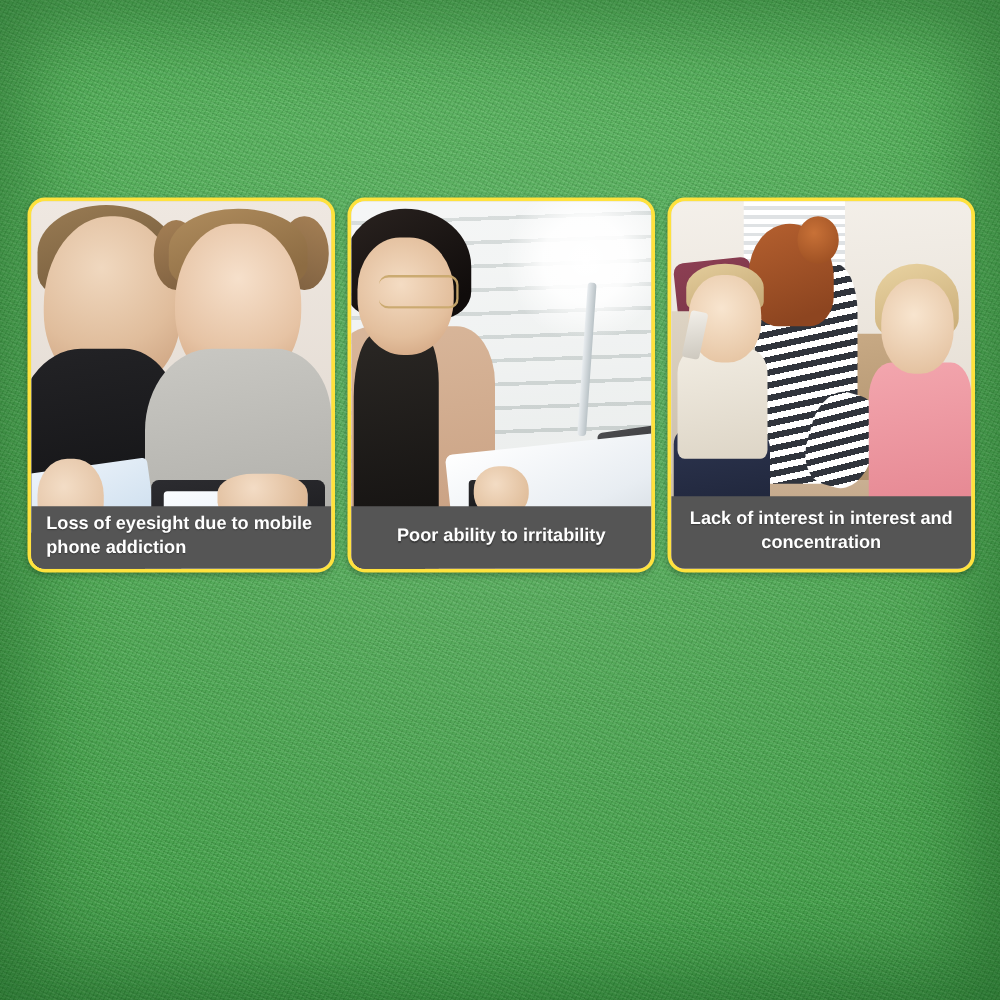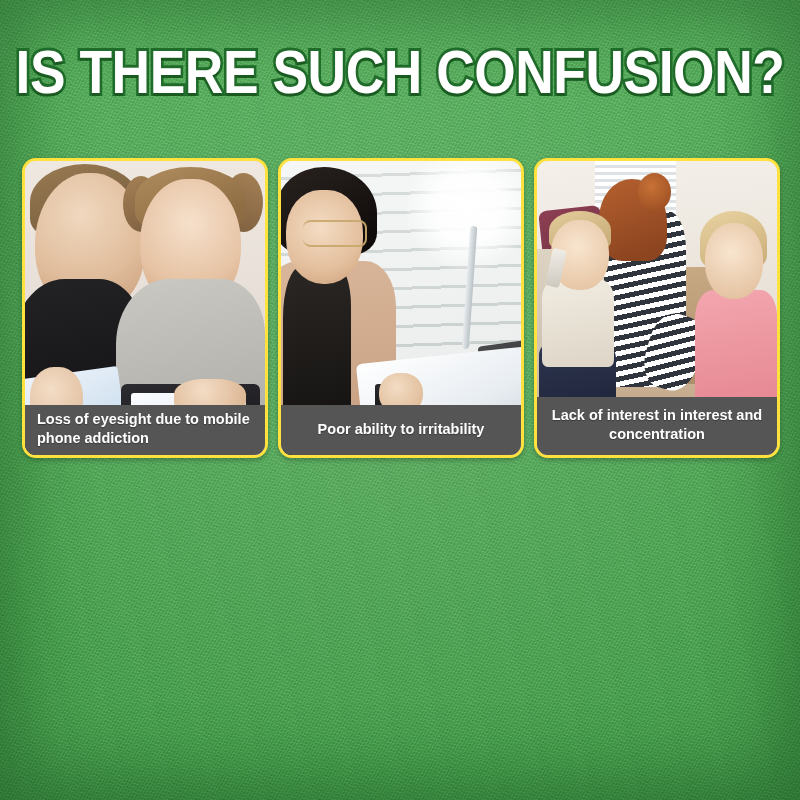--- a/index.html
+++ b/index.html
@@ -240,23 +240,20 @@
   .p6 .bag{position:absolute;left:36%;top:-3%;width:10%;height:12%;border-radius:50% 50% 0 0;
     border:3px solid #5e4020;border-bottom:none;background:transparent;}
   .p6 .bag2{position:absolute;left:57%;top:-4%;width:11%;height:12%;border-radius:50% 50% 0 0;
     border:3px solid #6a4a26;border-bottom:none;background:transparent;}
 </style>
 </head>
 <body>
 
 <div class="poster">
 
-  <div class="title-wrap">
-    <div class="title">IS THERE SUCH CONFUSION?</div>
-  </div>
 
   <div class="grid">
 
     <div class="card">
       <div class="photo p1">
         <div class="hairA"></div>
         <div class="headA"></div>
         <div class="bodyA"></div>
         <div class="tailL"></div>
         <div class="tailR"></div>

